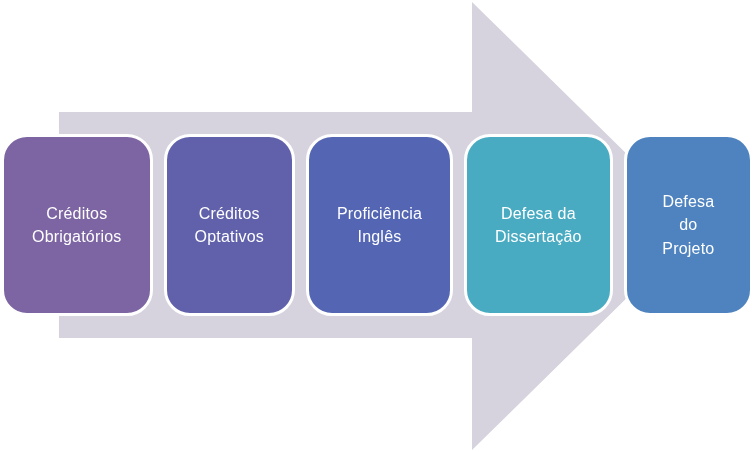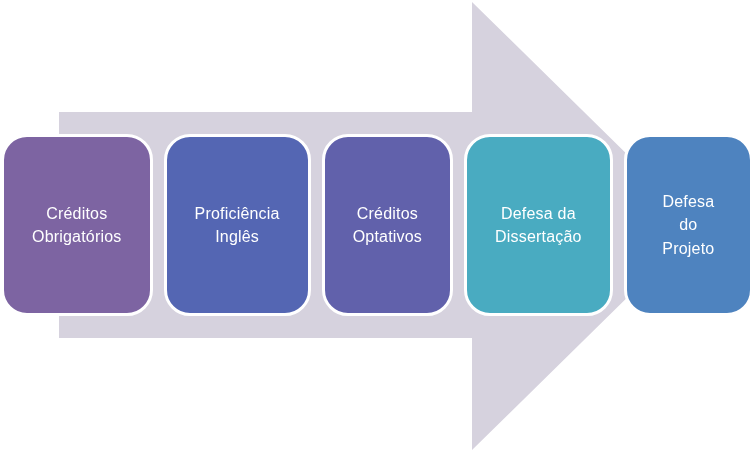--- a/index.html
+++ b/index.html
@@ -57,25 +57,25 @@
 <div class="canvas">
 
   <svg class="arrow-svg" viewBox="0 0 754 452" aria-hidden="true">
     <polygon points="59,112 472,112 472,2 700,226 472,450 472,338 59,338" fill="#D6D2DE"></polygon>
   </svg>
 
   <div class="steps-row">
     <div class="step" style="background: rgb(125, 100, 162);">
       <span class="step-label">Créditos Obrigatórios</span>
     </div>
+    <div class="step" style="background: rgb(97, 97, 171);">
+      <span class="step-label">Créditos Optativos</span>
+    </div>
     <div class="step" style="background: rgb(84, 102, 179);">
       <span class="step-label">Proficiência Inglês</span>
-    </div>
-    <div class="step" style="background: rgb(97, 97, 171);">
-      <span class="step-label">Créditos Optativos</span>
     </div>
     <div class="step" style="background: rgb(73, 171, 193);">
       <span class="step-label">Defesa da Dissertação</span>
     </div>
     <div class="step" style="background: rgb(78, 131, 191);">
       <span class="step-label">Defesa do Projeto</span>
     </div>
   </div>
 
 </div>

